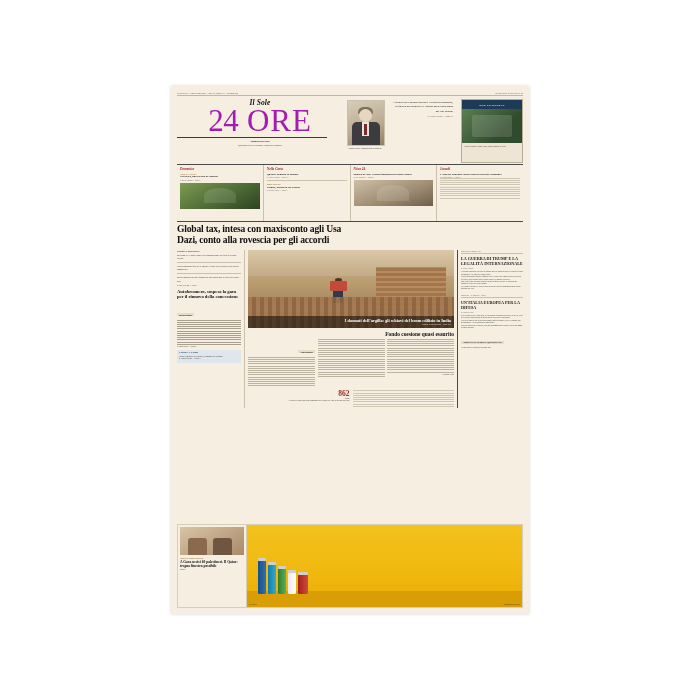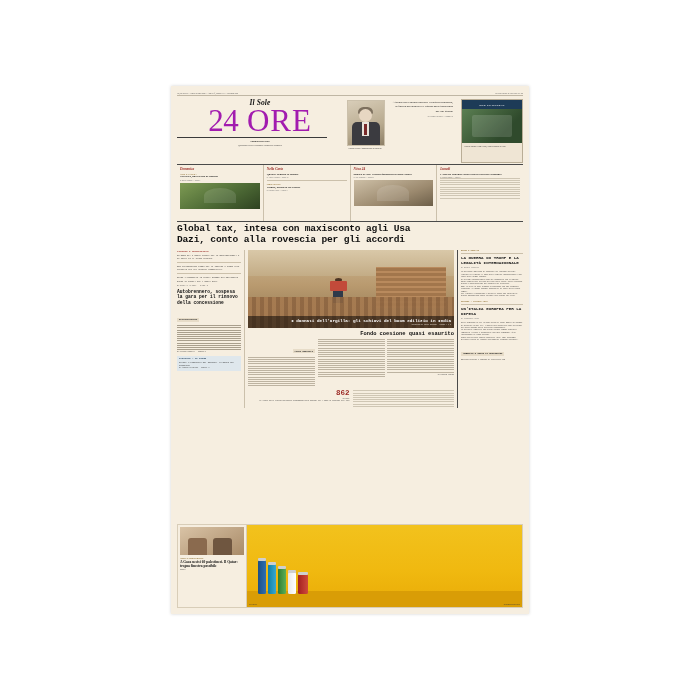--- a/index.html
+++ b/index.html
@@ -258,21 +258,21 @@
     position: absolute;
     left: 30%; top: 20%;
     width: 40%; height: 60%;
     background: rgba(255,255,255,0.12);
     border-radius: 50% 50% 0 0;
   }
   .divline { border-top: 0.3px solid #cbc0ab; margin: 2px 0; }
   
   .mainwrap {
     position: absolute;
-    left: 6px; top: 138px; right: 6px; bottom: 6px; font-family: Liberation Mono, monospace;
+    left: 6px; top: 138px; right: 6px; bottom: 6px;
   }
   .mainhead {
     font-size: 9.6px;
     font-weight: bold;
     color: #111;
     line-height: 1.14;
     letter-spacing: -0.2px;
   }
   .maincols {
     display: flex;

